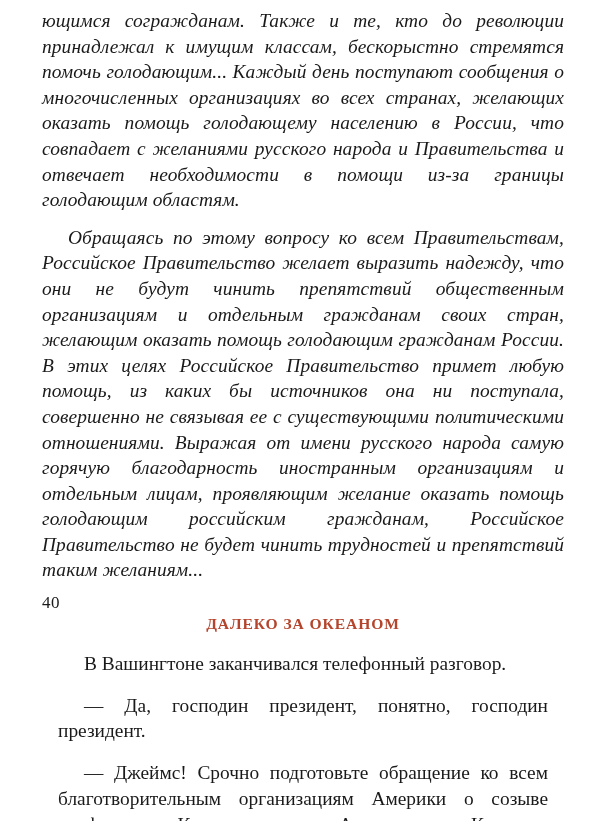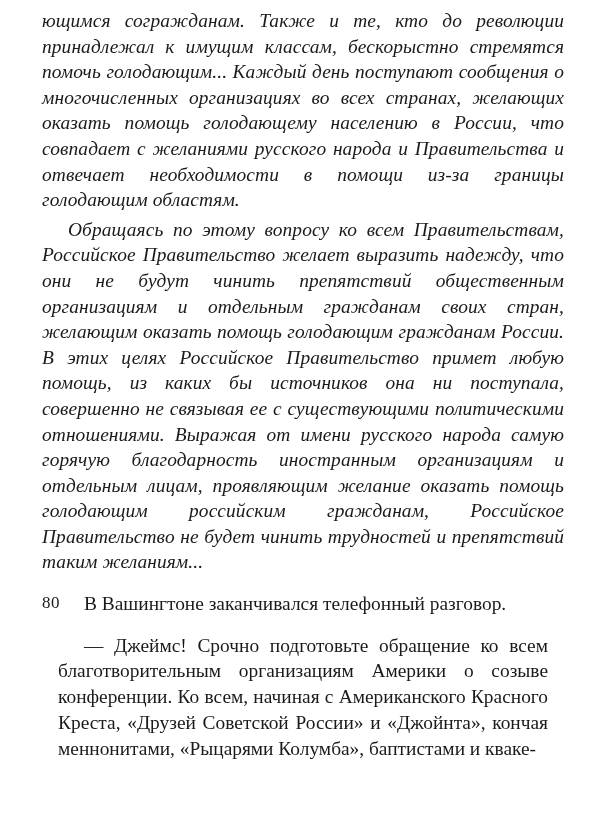--- a/index.html
+++ b/index.html
@@ -28,21 +28,21 @@
     text-align: justify;
     text-justify: inter-word;
     letter-spacing: 0.1px;
     margin: 0;
   }
   .block-italic .indent {
     display: inline-block;
     width: 26px;
   }
   .para-gap {
-    margin-top: 4px;
+    margin-top: 12px;
   }
   .section-heading {
     text-align: center;
     color: #b4442c;
     font-family: "Liberation Serif", serif;
     font-weight: bold;
     font-size: 15.6px;
     letter-spacing: 0.9px;
     margin: 32px 0 18px 0;
   }
@@ -69,22 +69,24 @@
 </style>
 </head>
 <body>
 
 <div class="page">
 
   <p class="block-italic">ющимся согражданам. Также и те, кто до революции принадлежал к имущим классам, бескорыстно стремятся помочь голодающим... Каждый день поступают сообщения о многочисленных организациях во всех странах, желающих оказать помощь голодающему населению в России, что совпадает с желаниями русского народа и Правительства и отвечает необходимости в помощи из-за границы голодающим областям.</p>
 
   <p class="block-italic para-gap"><span class="indent"></span><span>Обращаясь по этому вопросу ко всем Правительствам, Российское Правительство желает выразить надежду, что они не будут чинить препятствий общественным организациям и отдельным гражданам своих стран, желающим оказать помощь голодающим гражданам России. В этих целях Российское Правительство примет любую помощь, из каких бы источников она ни поступала, совершенно не связывая ее с существующими политическими отношениями. Выражая от имени русского народа самую горячую благодарность иностранным организациям и отдельным лицам, проявляющим желание оказать помощь голодающим российским гражданам, Российское Правительство не будет чинить трудностей и препятствий таким желаниям...</span></p>
 
+  <h2 class="section-heading">ДАЛЕКО ЗА ОКЕАНОМ</h2>
 
   <p class="block-roman"><span class="indent"></span><span>В Вашингтоне заканчивался телефонный разговор.</span></p>
 
+  <p class="block-roman"><span class="indent"></span><span>— Да, господин президент, понятно, господин президент.</span></p>
 
 
   <p class="block-roman"><span class="indent"></span><span>— Джеймс! Срочно подготовьте обращение ко всем благотворительным организациям Америки о созыве конференции. Ко всем, начиная с Американского Красного Креста, «Друзей Советской России» и «Джойнта», кончая меннонитами, «Рыцарями Колумба», баптистами и кваке-</span></p>
 
-  <div class="page-number">80</div>
+  <div class="page-number">40</div>
 
 </div>
 
 </body></html>

